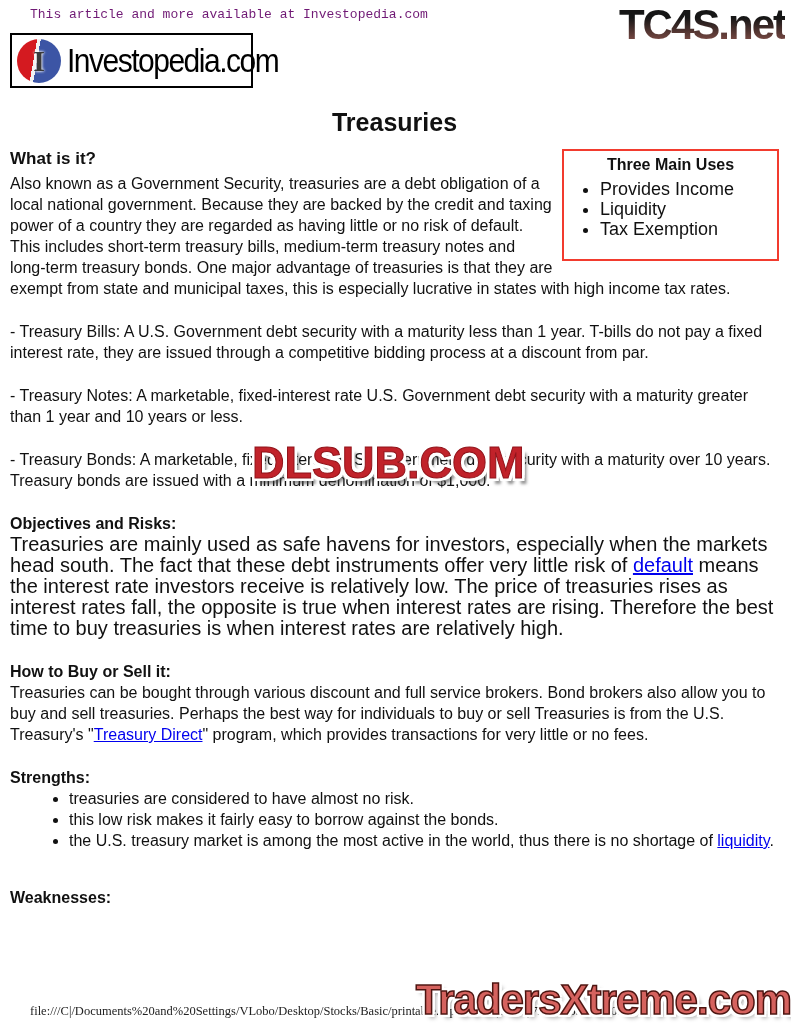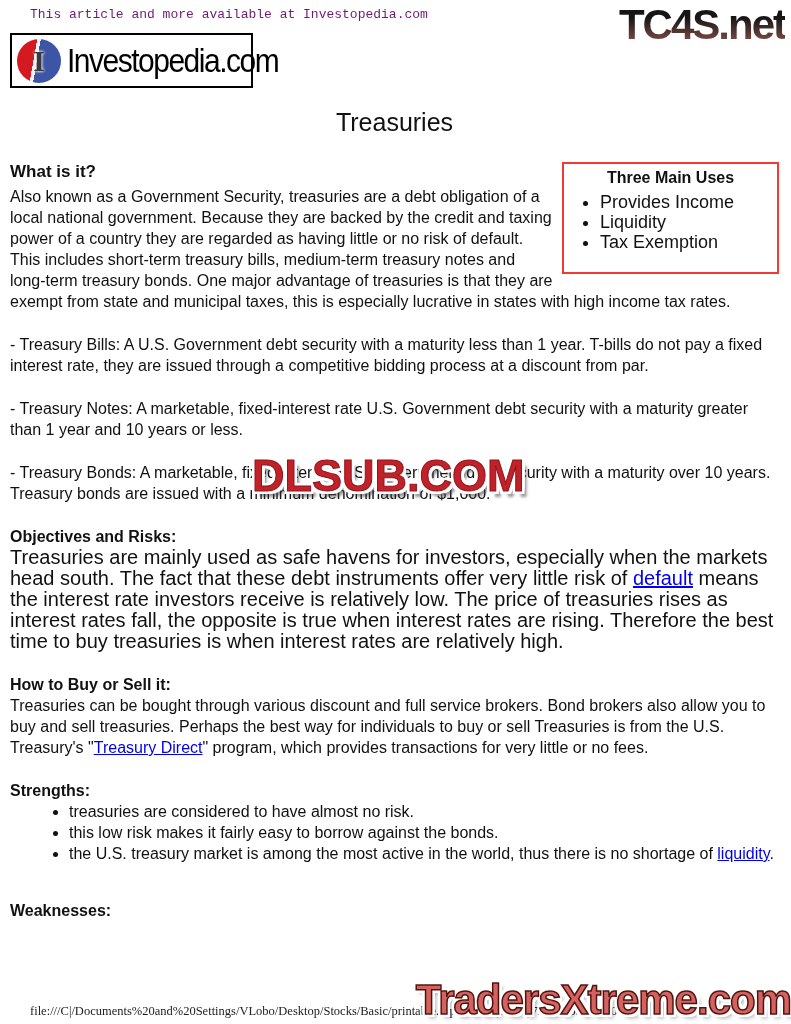--- a/index.html
+++ b/index.html
@@ -34,21 +34,21 @@
   }
   .tc4s {
     position:absolute; top:1px; right:6px;
     font-size:42px; font-weight:bold; letter-spacing:-2px;
     background:linear-gradient(#161616 35%, #8a524b 90%);
     -webkit-background-clip:text; background-clip:text; color:transparent;
   }
 
   
   .content { position:absolute; top:108px; left:10px; width:769px; }
-  h1.page-title { font-size:25px; font-weight:normal; text-align:center; margin-bottom:25px; }
+  h1.page-title { font-size:25px; font-weight:bold; text-align:center; margin-bottom:12px; }
 
   .uses-box {
     float:right; width:217px; height:112px; margin-left:8px;
     border:2px solid #f23b2e; padding-top:5px;
   }
   .uses-title { font-size:16px; font-weight:bold; text-align:center; }
   .uses-box ul { margin:5px 0 0 0; padding-left:36px; }
   .uses-box li { font-size:18px; line-height:20px; }
 
   .what-heading { font-size:17px; font-weight:bold; margin-bottom:4px; }

